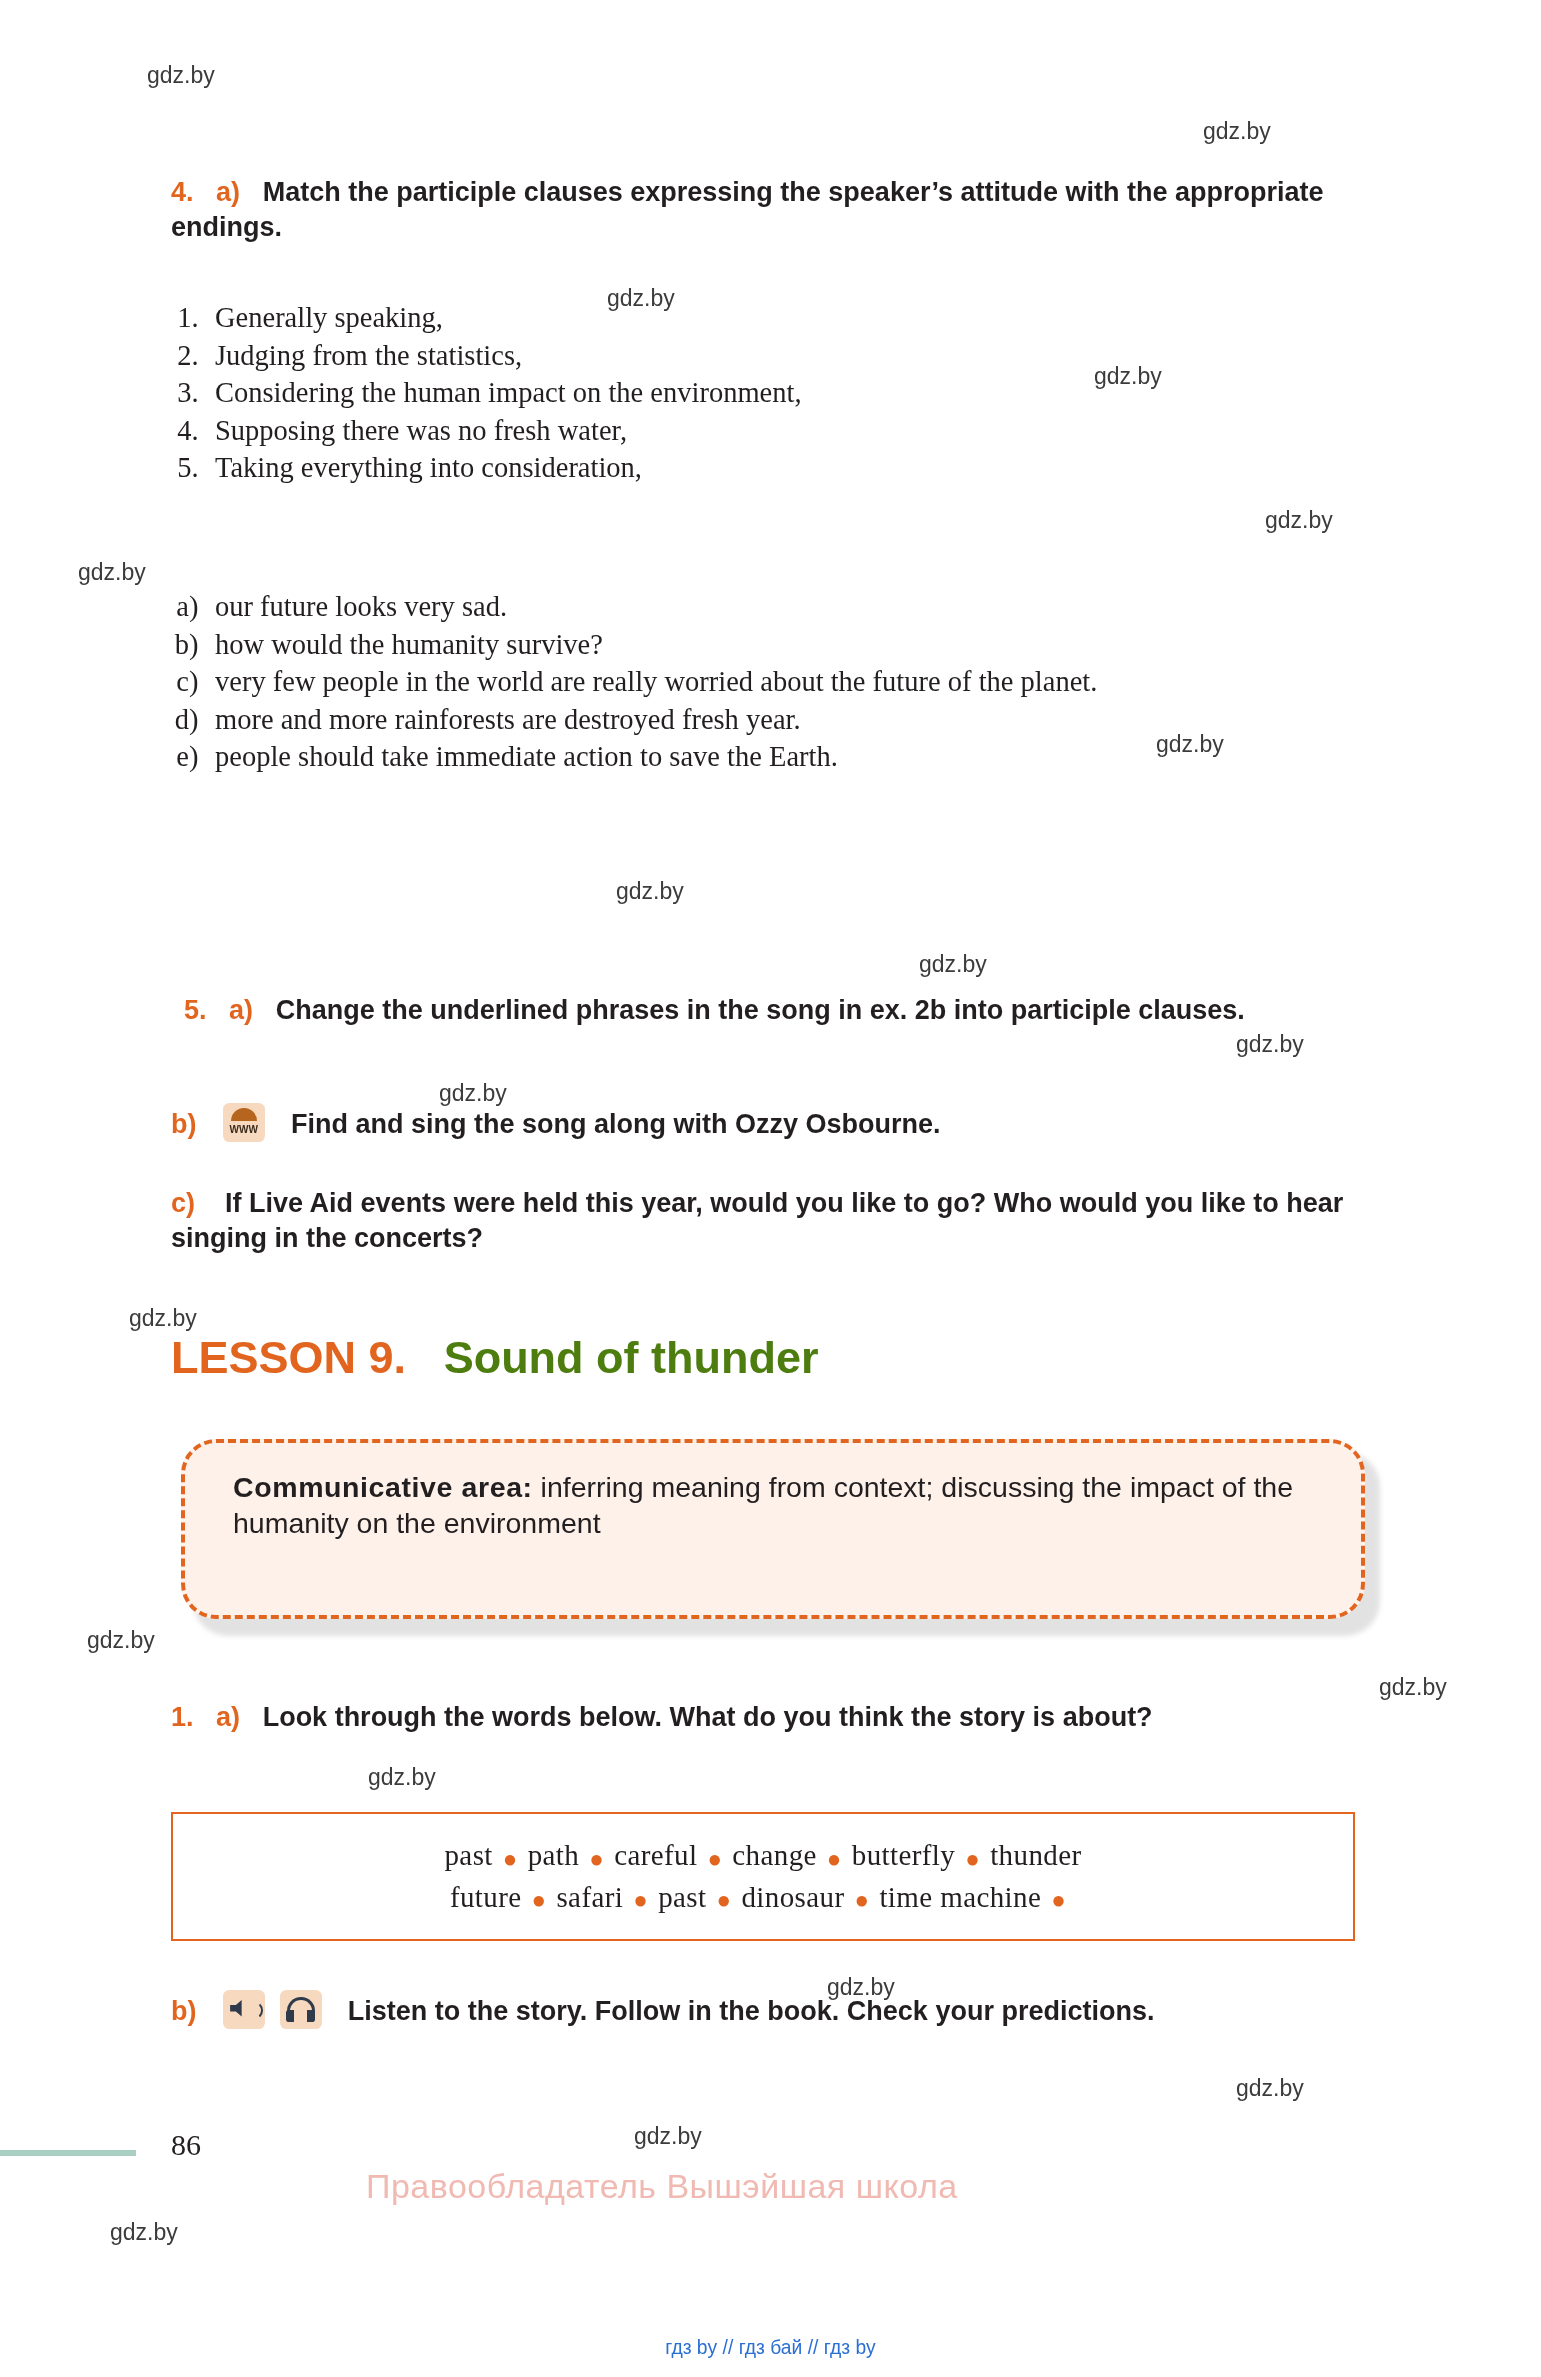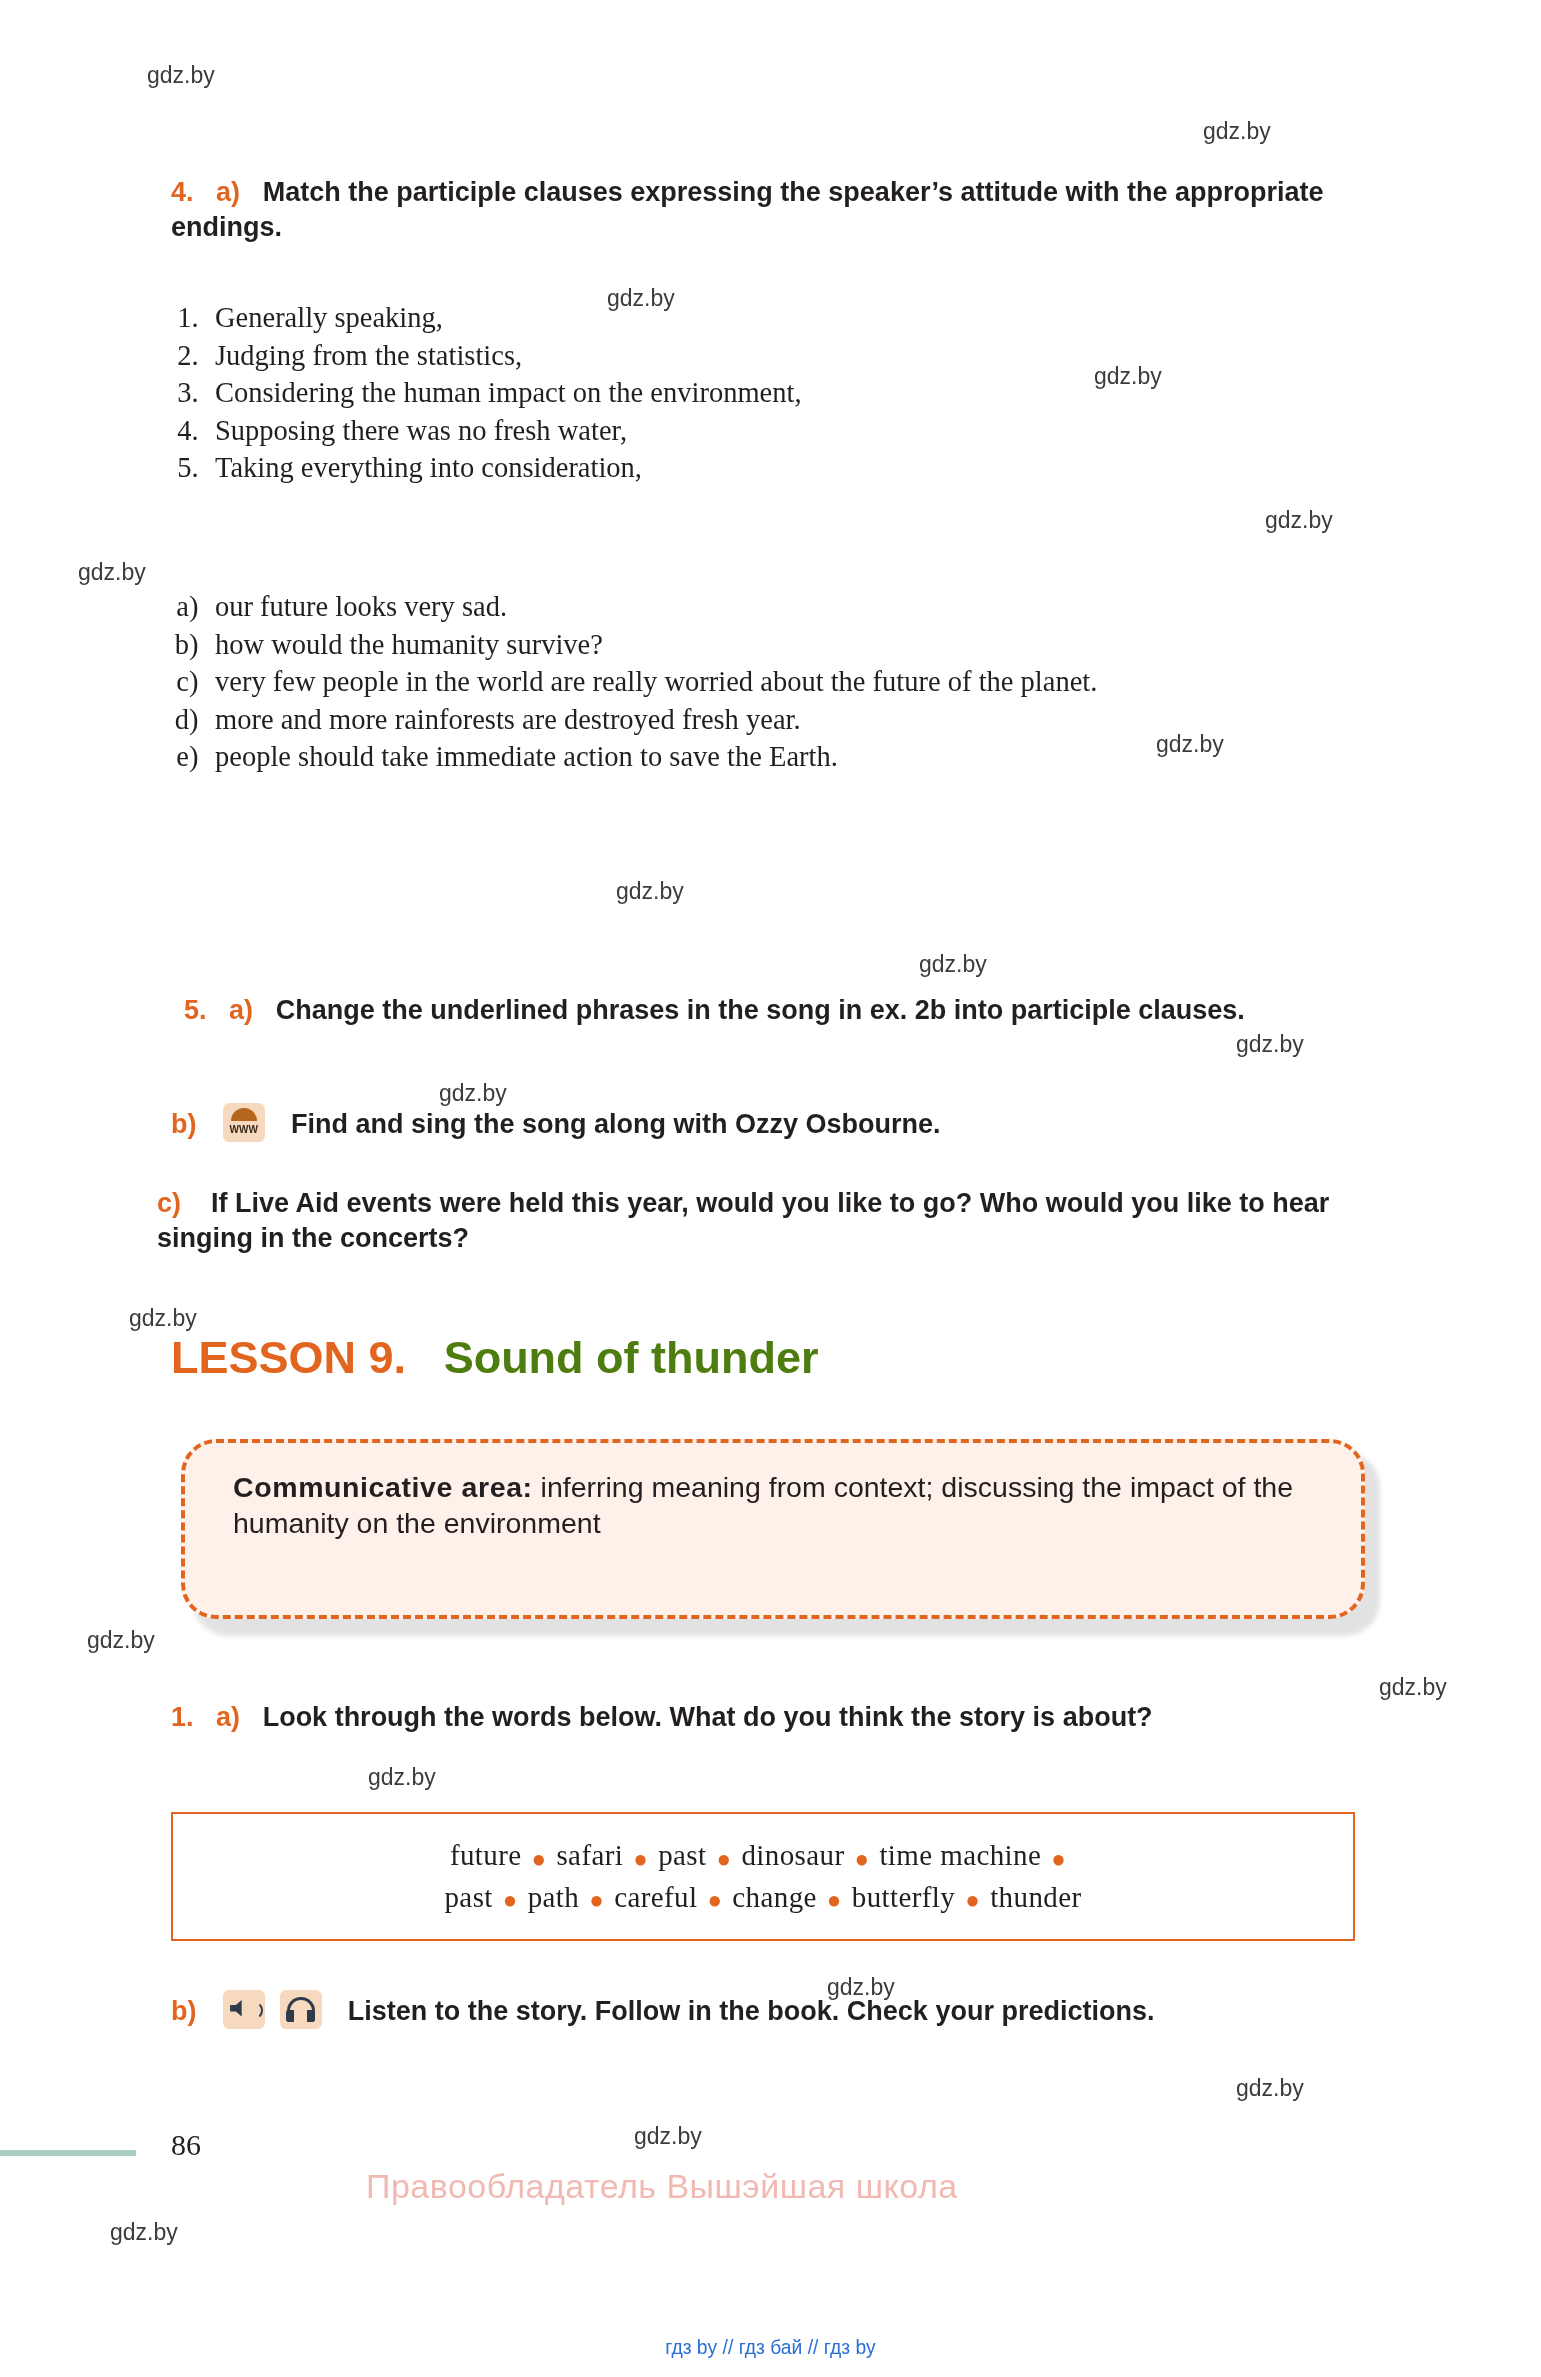--- a/index.html
+++ b/index.html
@@ -370,21 +370,21 @@
   </div>
 
   <div class="ex-head" style="position:absolute; left:171px; top:1103px; width:1204px;">
     <span class="letter">b)</span>
     <span>&nbsp;</span>
     <span class="icon-box icon-www"></span>
     <span>&nbsp;</span>
     <span>Find and sing the song along with Ozzy Osbourne.</span>
   </div>
 
-  <div class="ex-head" style="position:absolute; left:157px; top:1186px; width:1206px;">
+  <div class="ex-head" style="position:absolute; left:171px; top:1186px; width:1206px;">
     <span class="letter">c)</span>
     <span>&nbsp;&nbsp;</span>
     <span>If Live Aid events were held this year, would you like to go? Who would you like to hear singing in the concerts?</span>
   </div>
 
   <div class="lesson-title">
     <span class="lnum">LESSON 9.</span>
     <span>&nbsp;</span>
     <span class="lname">Sound of thunder</span>
   </div>
@@ -399,24 +399,24 @@
   <div class="ex-head" style="position:absolute; left:171px; top:1700px; width:1206px;">
     <span class="num">1.</span>
     <span>&nbsp;</span>
     <span class="letter">a)</span>
     <span>&nbsp;</span>
     <span>Look through the words below. What do you think the story is about?</span>
   </div>
 
   <div class="words-box">
     <div class="words-line">
+      <span>past</span><span class="dot">●</span><span>path</span><span class="dot">●</span><span>careful</span><span class="dot">●</span><span>change</span><span class="dot">●</span><span>butterfly</span><span class="dot">●</span><span>thunder</span>
+    </div>
+    <div class="words-line">
       <span>future</span><span class="dot">●</span><span>safari</span><span class="dot">●</span><span>past</span><span class="dot">●</span><span>dinosaur</span><span class="dot">●</span><span>time machine</span><span class="dot">●</span>
-    </div>
-    <div class="words-line">
-      <span>past</span><span class="dot">●</span><span>path</span><span class="dot">●</span><span>careful</span><span class="dot">●</span><span>change</span><span class="dot">●</span><span>butterfly</span><span class="dot">●</span><span>thunder</span>
     </div>
   </div>
 
   <div class="ex-head" style="position:absolute; left:171px; top:1990px; width:1206px; text-align:justify;">
     <span class="letter">b)</span>
     <span>&nbsp;</span>
     <span class="icon-box icon-speaker"></span>
     <span class="icon-box icon-headphone"></span>
     <span>&nbsp;</span>
     <span>Listen to the story. Follow in the book. Check your predictions.</span>

